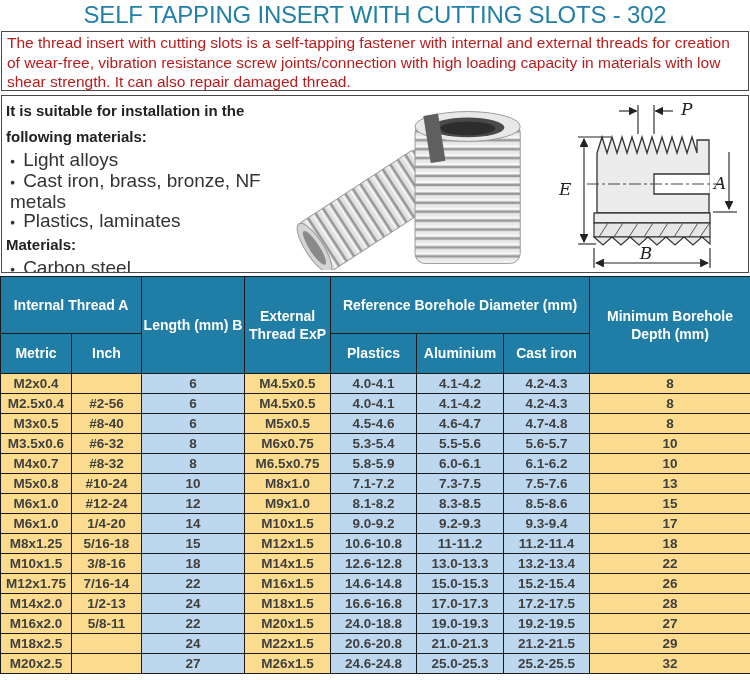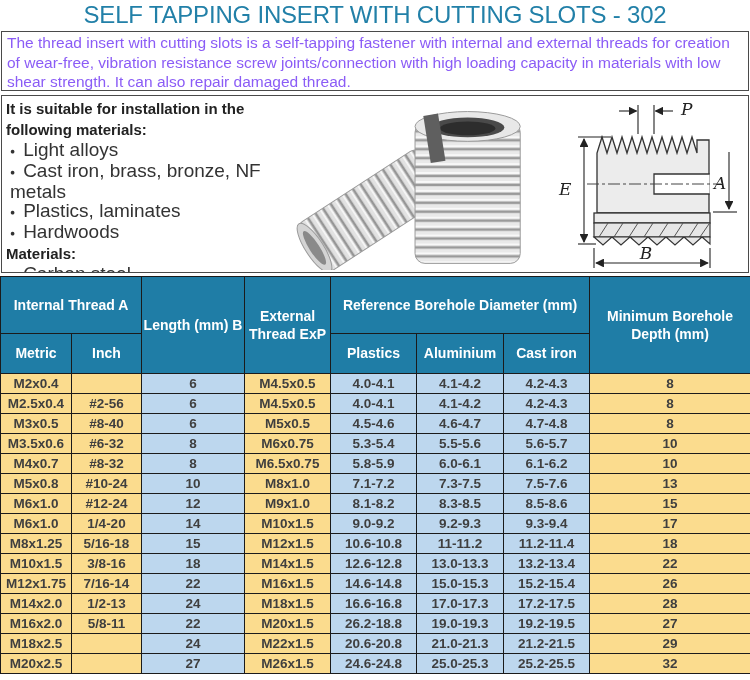--- a/index.html
+++ b/index.html
@@ -14,28 +14,28 @@
   body{font-family:"Liberation Sans",sans-serif;}
 
   .title-bar{
     height:30px;display:flex;align-items:center;justify-content:center;
     font-size:24px;font-weight:normal;color:var(--title-color);letter-spacing:-0.2px;
     white-space:nowrap;
   }
   .desc-box{
     margin:1px 1px 4px 1px;border:1px solid #4a4a4a;
     padding:1px 5px;height:60px;overflow:hidden;
-    font-size:15.5px;line-height:19.5px;color:#8b5cf6;
+    font-size:15.5px;line-height:19.5px;color:#b91c1c;
   }
   .mid-box{
     margin:0 1px 3px 1px;border:1px solid #4a4a4a;height:178px;
     display:flex;overflow:hidden;
   }
   .suit-col{width:288px;padding:2px 0 0 4px;flex:none;}
-  .suit-heading,.mat-heading{font-size:15px;font-weight:bold;color:#222;line-height:21px;}
+  .suit-heading,.mat-heading{font-size:15px;font-weight:bold;color:#222;line-height:26px;}
   .bullet-list{list-style:none;}
   .bullet-list li{font-size:19px;color:#333;line-height:19px;padding-left:4px;}
   .bullet-list li::before{content:"\25CF";font-size:8.5px;vertical-align:2px;margin-right:8px;color:#333;}
   .photo-col{flex:1;display:flex;align-items:center;justify-content:center;overflow:hidden;}
   .diagram-col{width:198px;flex:none;display:flex;align-items:center;justify-content:center;}
   .photo-col svg,.diagram-col svg{display:block;}
 
   table.spec{width:750px;border-collapse:collapse;table-layout:fixed;}
   table.spec th,table.spec td{
     border:1px solid #1b1b1b;text-align:center;vertical-align:middle;
@@ -59,21 +59,20 @@
 
 <div class="desc-box">The thread insert with cutting slots is a self-tapping fastener with internal and external threads  for creation of wear-free, vibration resistance screw joints/connection with high loading capacity in materials with low shear strength. It can also repair damaged thread.</div>
 
 <div class="mid-box">
   <div class="suit-col">
     <div class="suit-heading">It is suitable for installation in the following materials:</div>
     <ul class="bullet-list" id="suit-list">
         <li>Light alloys</li>
         <li>Cast iron, brass, bronze, NF metals</li>
         <li>Plastics, laminates</li>
-        <li>Hardwoods</li>
       </ul>
     <div class="mat-heading">Materials:</div>
     <ul class="bullet-list" id="mat-list">
         <li>Carbon steel</li>
         <li>Stainless steel</li>
       </ul>
   </div>
 
   <div class="photo-col">
     <svg width="262" height="172" viewBox="0 0 262 172">
@@ -313,21 +312,21 @@
         <td class="blue">16.6-16.8</td>
         <td class="blue">17.0-17.3</td>
         <td class="blue">17.2-17.5</td>
         <td class="yellow">28</td>
       </tr>
       <tr>
         <td class="yellow">M16x2.0</td>
         <td class="yellow">5/8-11</td>
         <td class="blue">22</td>
         <td class="yellow">M20x1.5</td>
-        <td class="blue">26.2-18.8</td>
+        <td class="blue">24.0-18.8</td>
         <td class="blue">19.0-19.3</td>
         <td class="blue">19.2-19.5</td>
         <td class="yellow">27</td>
       </tr>
       <tr>
         <td class="yellow">M18x2.5</td>
         <td class="yellow"></td>
         <td class="blue">24</td>
         <td class="yellow">M22x1.5</td>
         <td class="blue">20.6-20.8</td>

